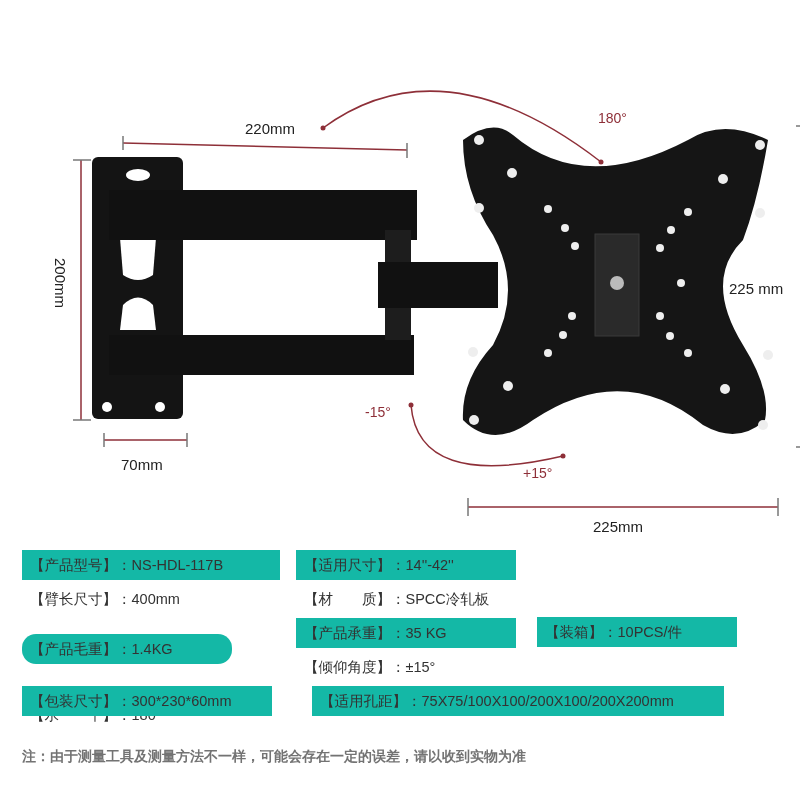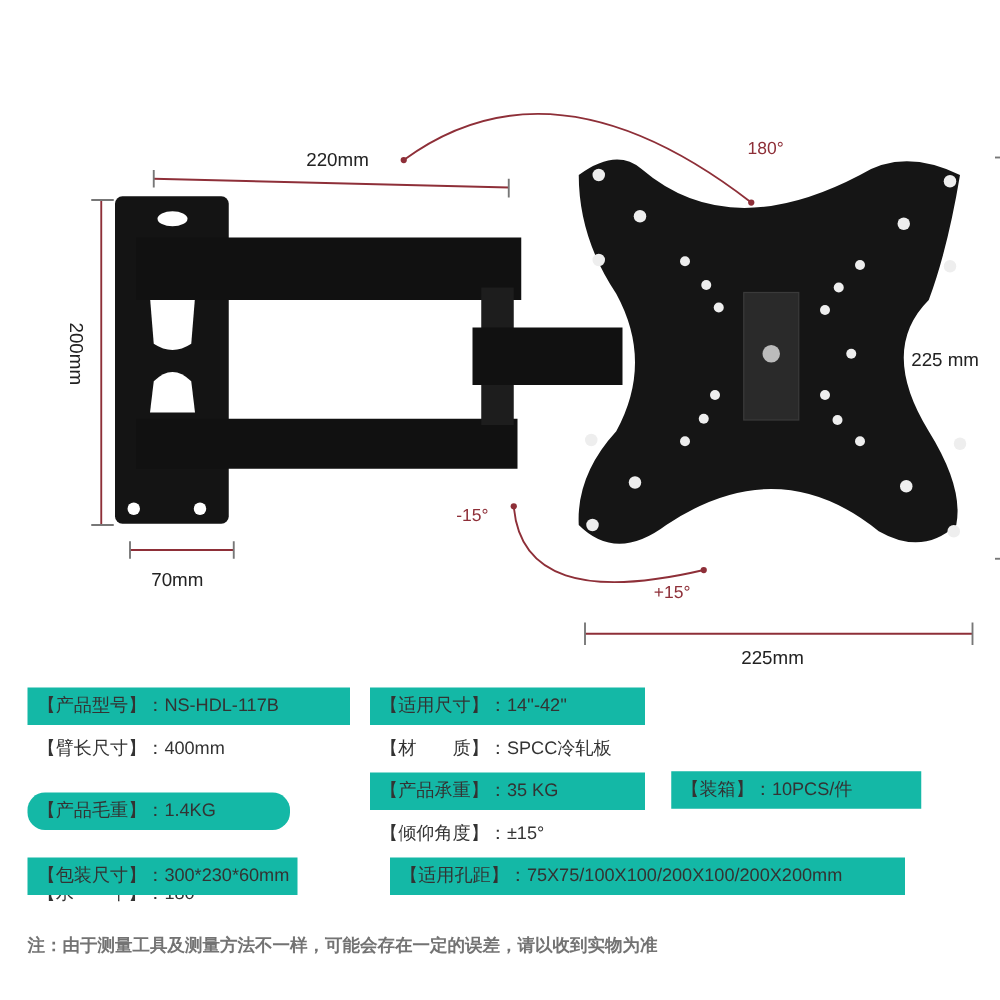--- a/index.html
+++ b/index.html
@@ -134,21 +134,21 @@
   </div>
   <div class="cell shaded" style="left:537px;top:69px;width:200px;">
     <span>【装箱】</span><span>：</span><span>10PCS/件</span>
   </div>
   <div class="cell" style="left:22px;top:104px;width:258px;margin-top:48px;">
     <span>【水　　平】</span><span>：</span><span>180°</span>
   </div>
   <div class="cell" style="left:296px;top:104px;width:220px;">
     <span>【倾仰角度】</span><span>：</span><span>±15°</span>
   </div>
-  <div class="cell shaded" style="left:22px;top:138px;width:216px;">
+  <div class="cell shaded" style="left:22px;top:138px;width:250px;">
     <span>【包装尺寸】</span><span>：</span><span>300*230*60mm</span>
   </div>
   <div class="cell shaded" style="left:296px;top:138px;width:412px;margin-left:16px;">
     <span>【适用孔距】</span><span>：</span><span>75X75/100X100/200X100/200X200mm</span>
   </div>
 </div>
 
 <div class="note">注：由于测量工具及测量方法不一样，可能会存在一定的误差，请以收到实物为准</div>
 
 </body></html>

